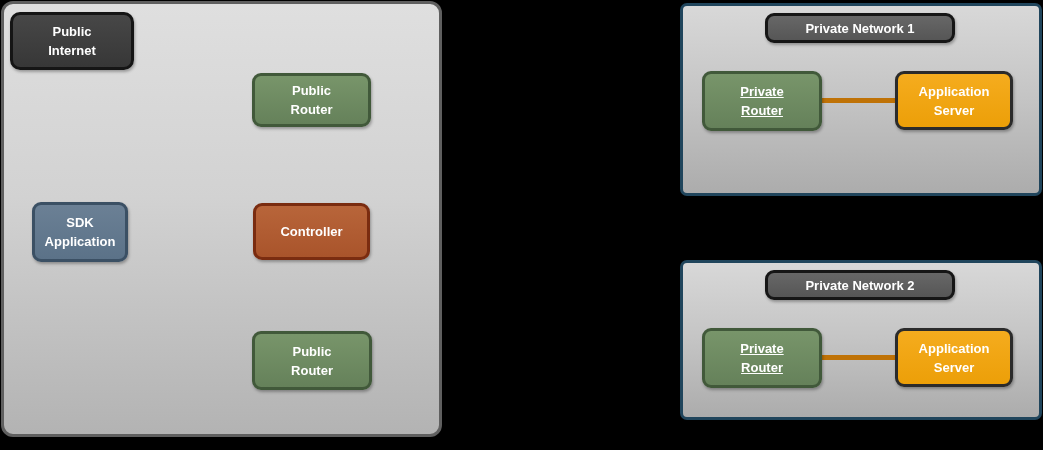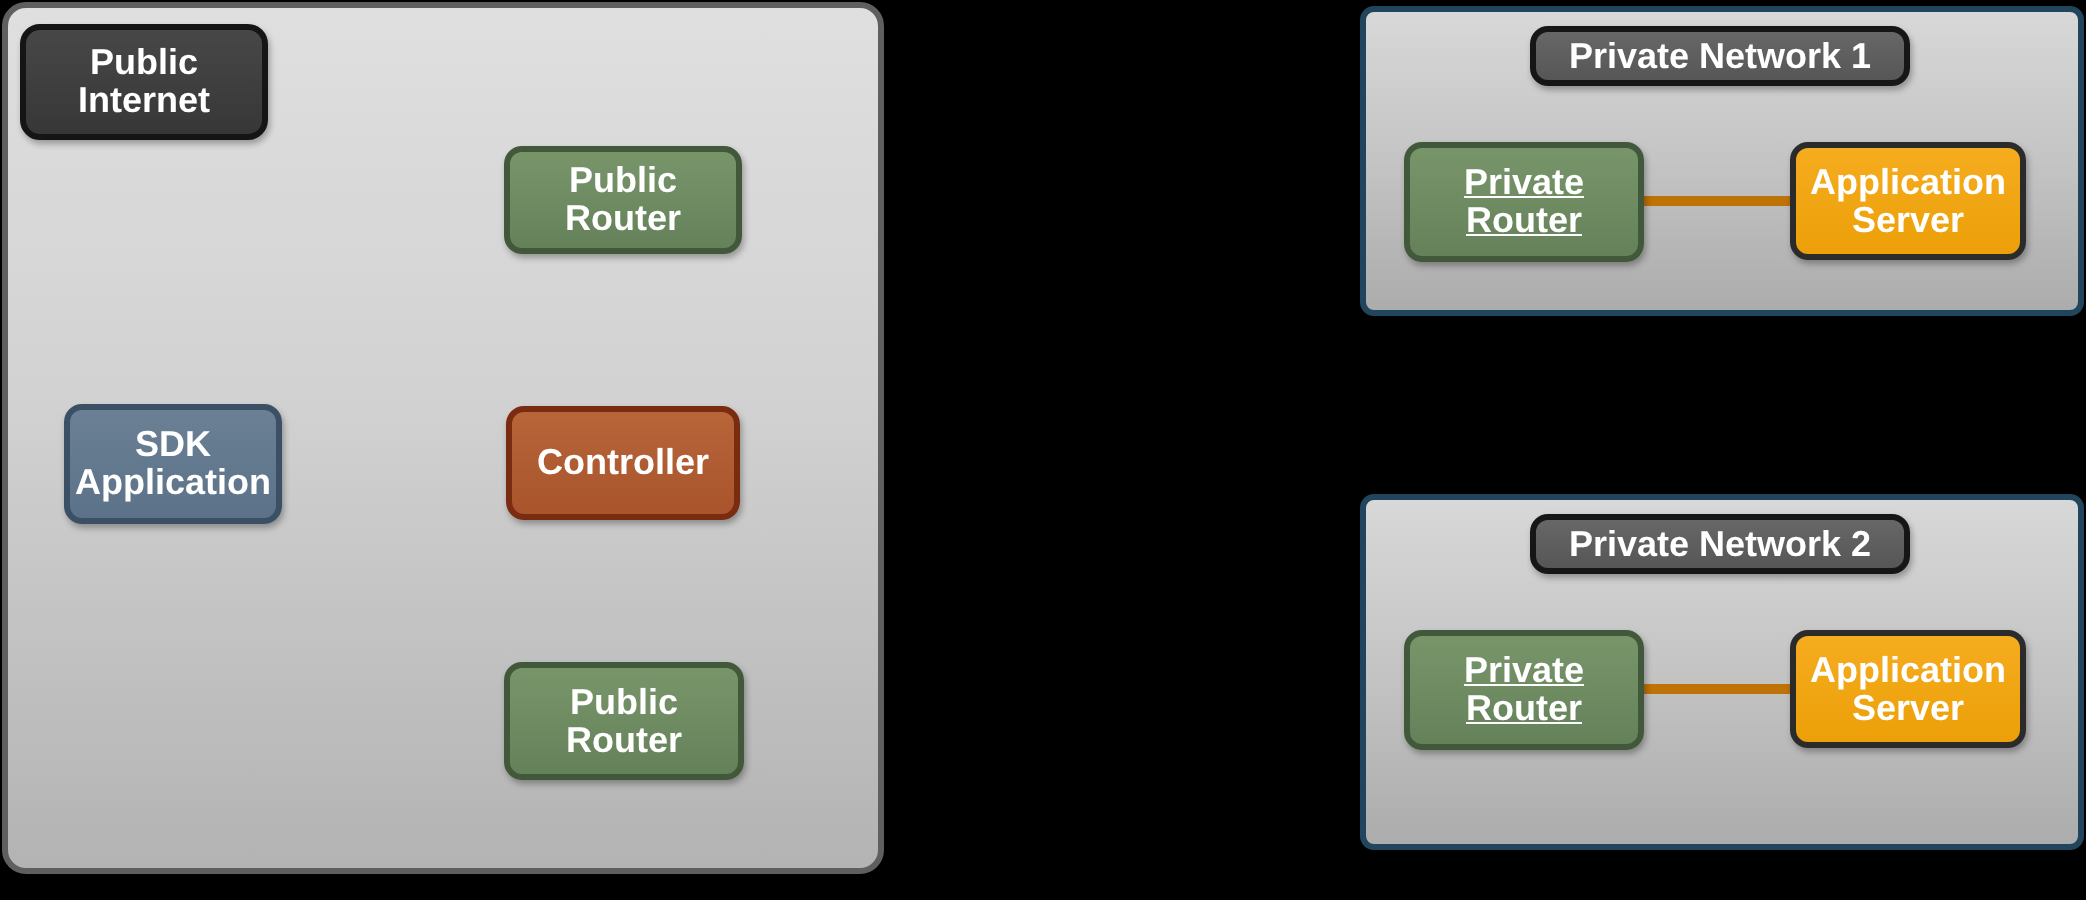--- a/index.html
+++ b/index.html
@@ -26,34 +26,34 @@
     border-radius: 12px;
     background: linear-gradient(180deg, #dfdfdf 0%, #d2d2d2 45%, #b3b3b3 100%);
   }
   
   .private-zone {
     width: 362px;
     border: 3px solid #20455c;
     border-radius: 7px;
     background: linear-gradient(180deg, #d8d8d8 0%, #c4c4c4 50%, #acacac 100%);
   }
-  .private-zone.pn1 { left: 680px; top: 3px;  height: 155px; }
-  .private-zone.pn2 { left: 680px; top: 247px; height: 178px; }
+  .private-zone.pn1 { left: 680px; top: 3px;  height: 193px; }
+  .private-zone.pn2 { left: 680px; top: 260px; height: 160px; }
 
   
   .node {
     position: absolute;
     box-sizing: border-box;
     display: flex;
     align-items: center;
     justify-content: center;
     text-align: center;
     color: #ffffff;
     font-weight: bold;
-    font-size: 18px;
+    font-size: 13px;
     line-height: 19px;
     white-space: pre-line;
     border: 3px solid;
     border-radius: 9px;
     box-shadow: 1px 2px 3px rgba(0,0,0,0.30);
   }
   .dark-badge {
     background: linear-gradient(180deg, #474747, #373737);
     border-color: #151515;
     border-radius: 10px;
@@ -76,21 +76,21 @@
     background: linear-gradient(180deg, #b8653a, #a9542b);
     border-color: #7a2c10;
   }
   .orange {
     background: linear-gradient(180deg, #f5ac1e, #ec9f08);
     border-color: #2b2b2b;
   }
   
   .pub-badge        { left: 6px;   top: 8px;   width: 124px; height: 58px; }
   .pub-router-top   { left: 248px; top: 69px;  width: 119px; height: 54px; }
-  .sdk-app          { left: 28px;  top: 198px; width: 109px; height: 60px; }
+  .sdk-app          { left: 28px;  top: 198px; width: 96px; height: 60px; }
   .controller       { left: 249px; top: 199px; width: 117px; height: 57px; text-align: center; }
   .pub-router-bot   { left: 248px; top: 327px; width: 120px; height: 59px; }
   
   .net-title  { left: 82px;  top: 7px;  width: 190px; height: 30px; }
   .prv-router { left: 19px;  top: 65px; width: 120px; height: 60px; text-decoration: underline; }
   .app-server { left: 212px; top: 65px; width: 118px; height: 59px; }
   .link {
     position: absolute;
     left: 135px; top: 92px;
     width: 81px; height: 5px;

